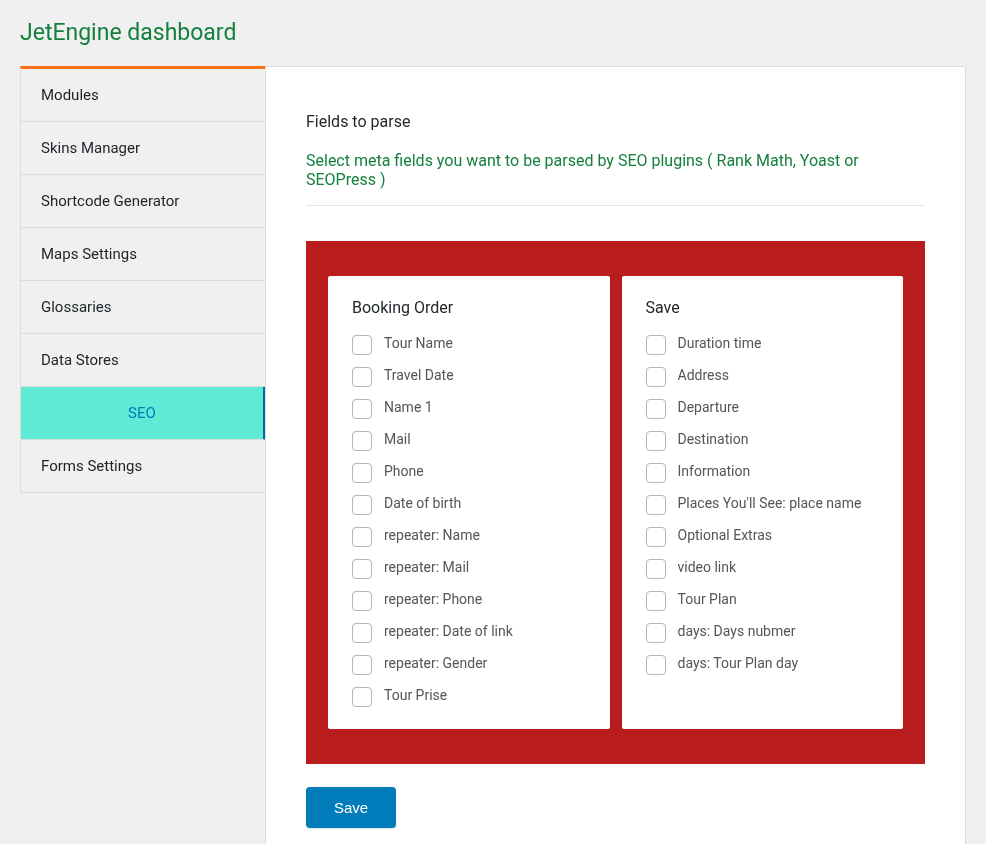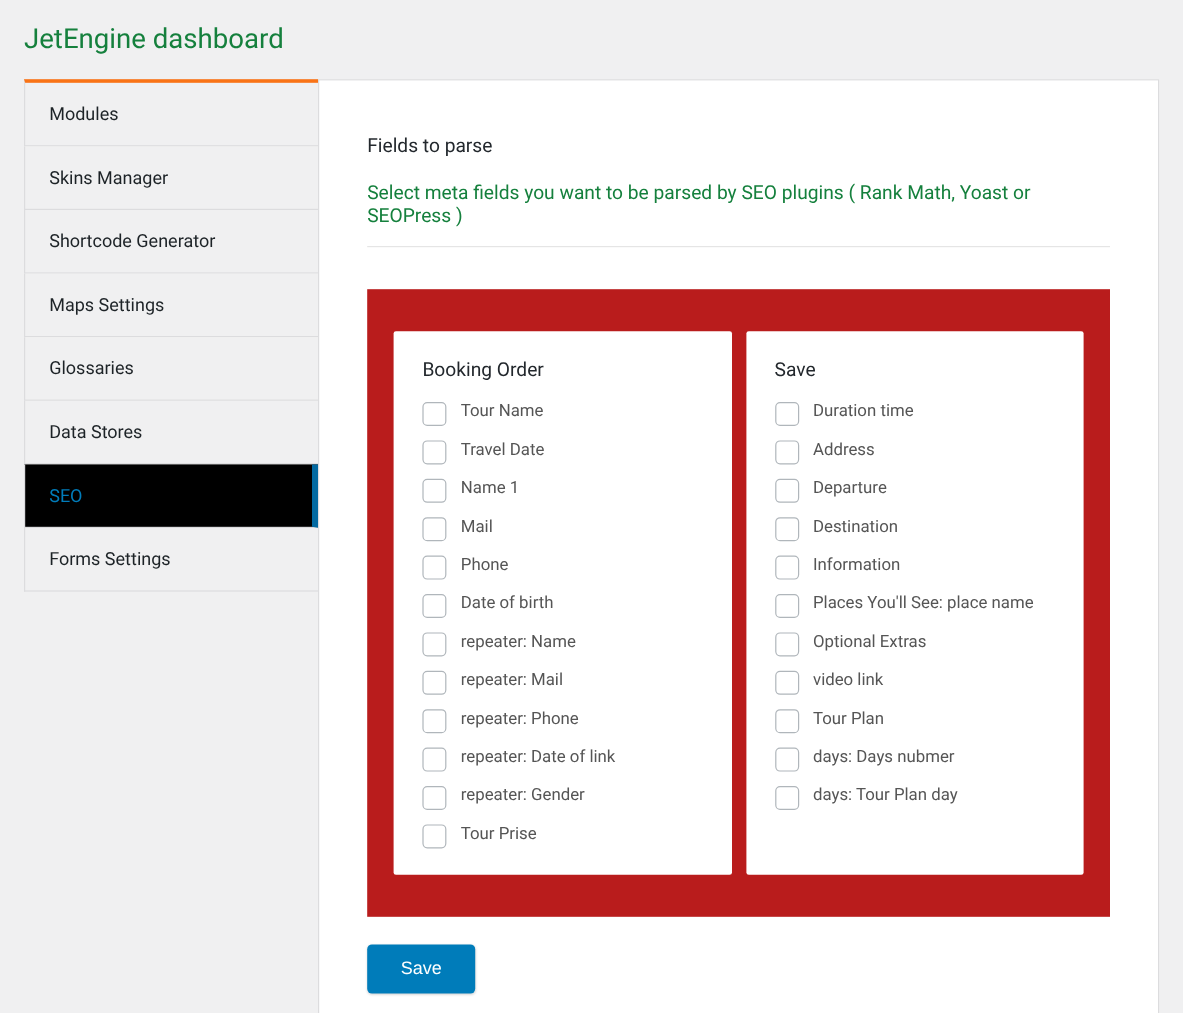--- a/index.html
+++ b/index.html
@@ -36,23 +36,24 @@
       border-top: none;
       padding: 17px 20px;
       font-size: 15px;
       color: #1d2327;
       cursor: pointer;
     }
     .sidebar-item:first-child {
       border-top: 3px solid #f97316;
     }
     .sidebar-item.active {
-      background: #000000;
-      border-right: 6px solid #0369a1;
+      background: #5eead4;
+      border-right: 3px solid #0369a1;
       color: #007cba;
+      text-align: center;
     }
     .main {
       flex: 1;
       background: #ffffff;
       border: 1px solid #dcdcde;
       margin-left: -1px;
       padding: 45px 40px 40px 40px;
     }
     .section-title {
       font-size: 16px;

